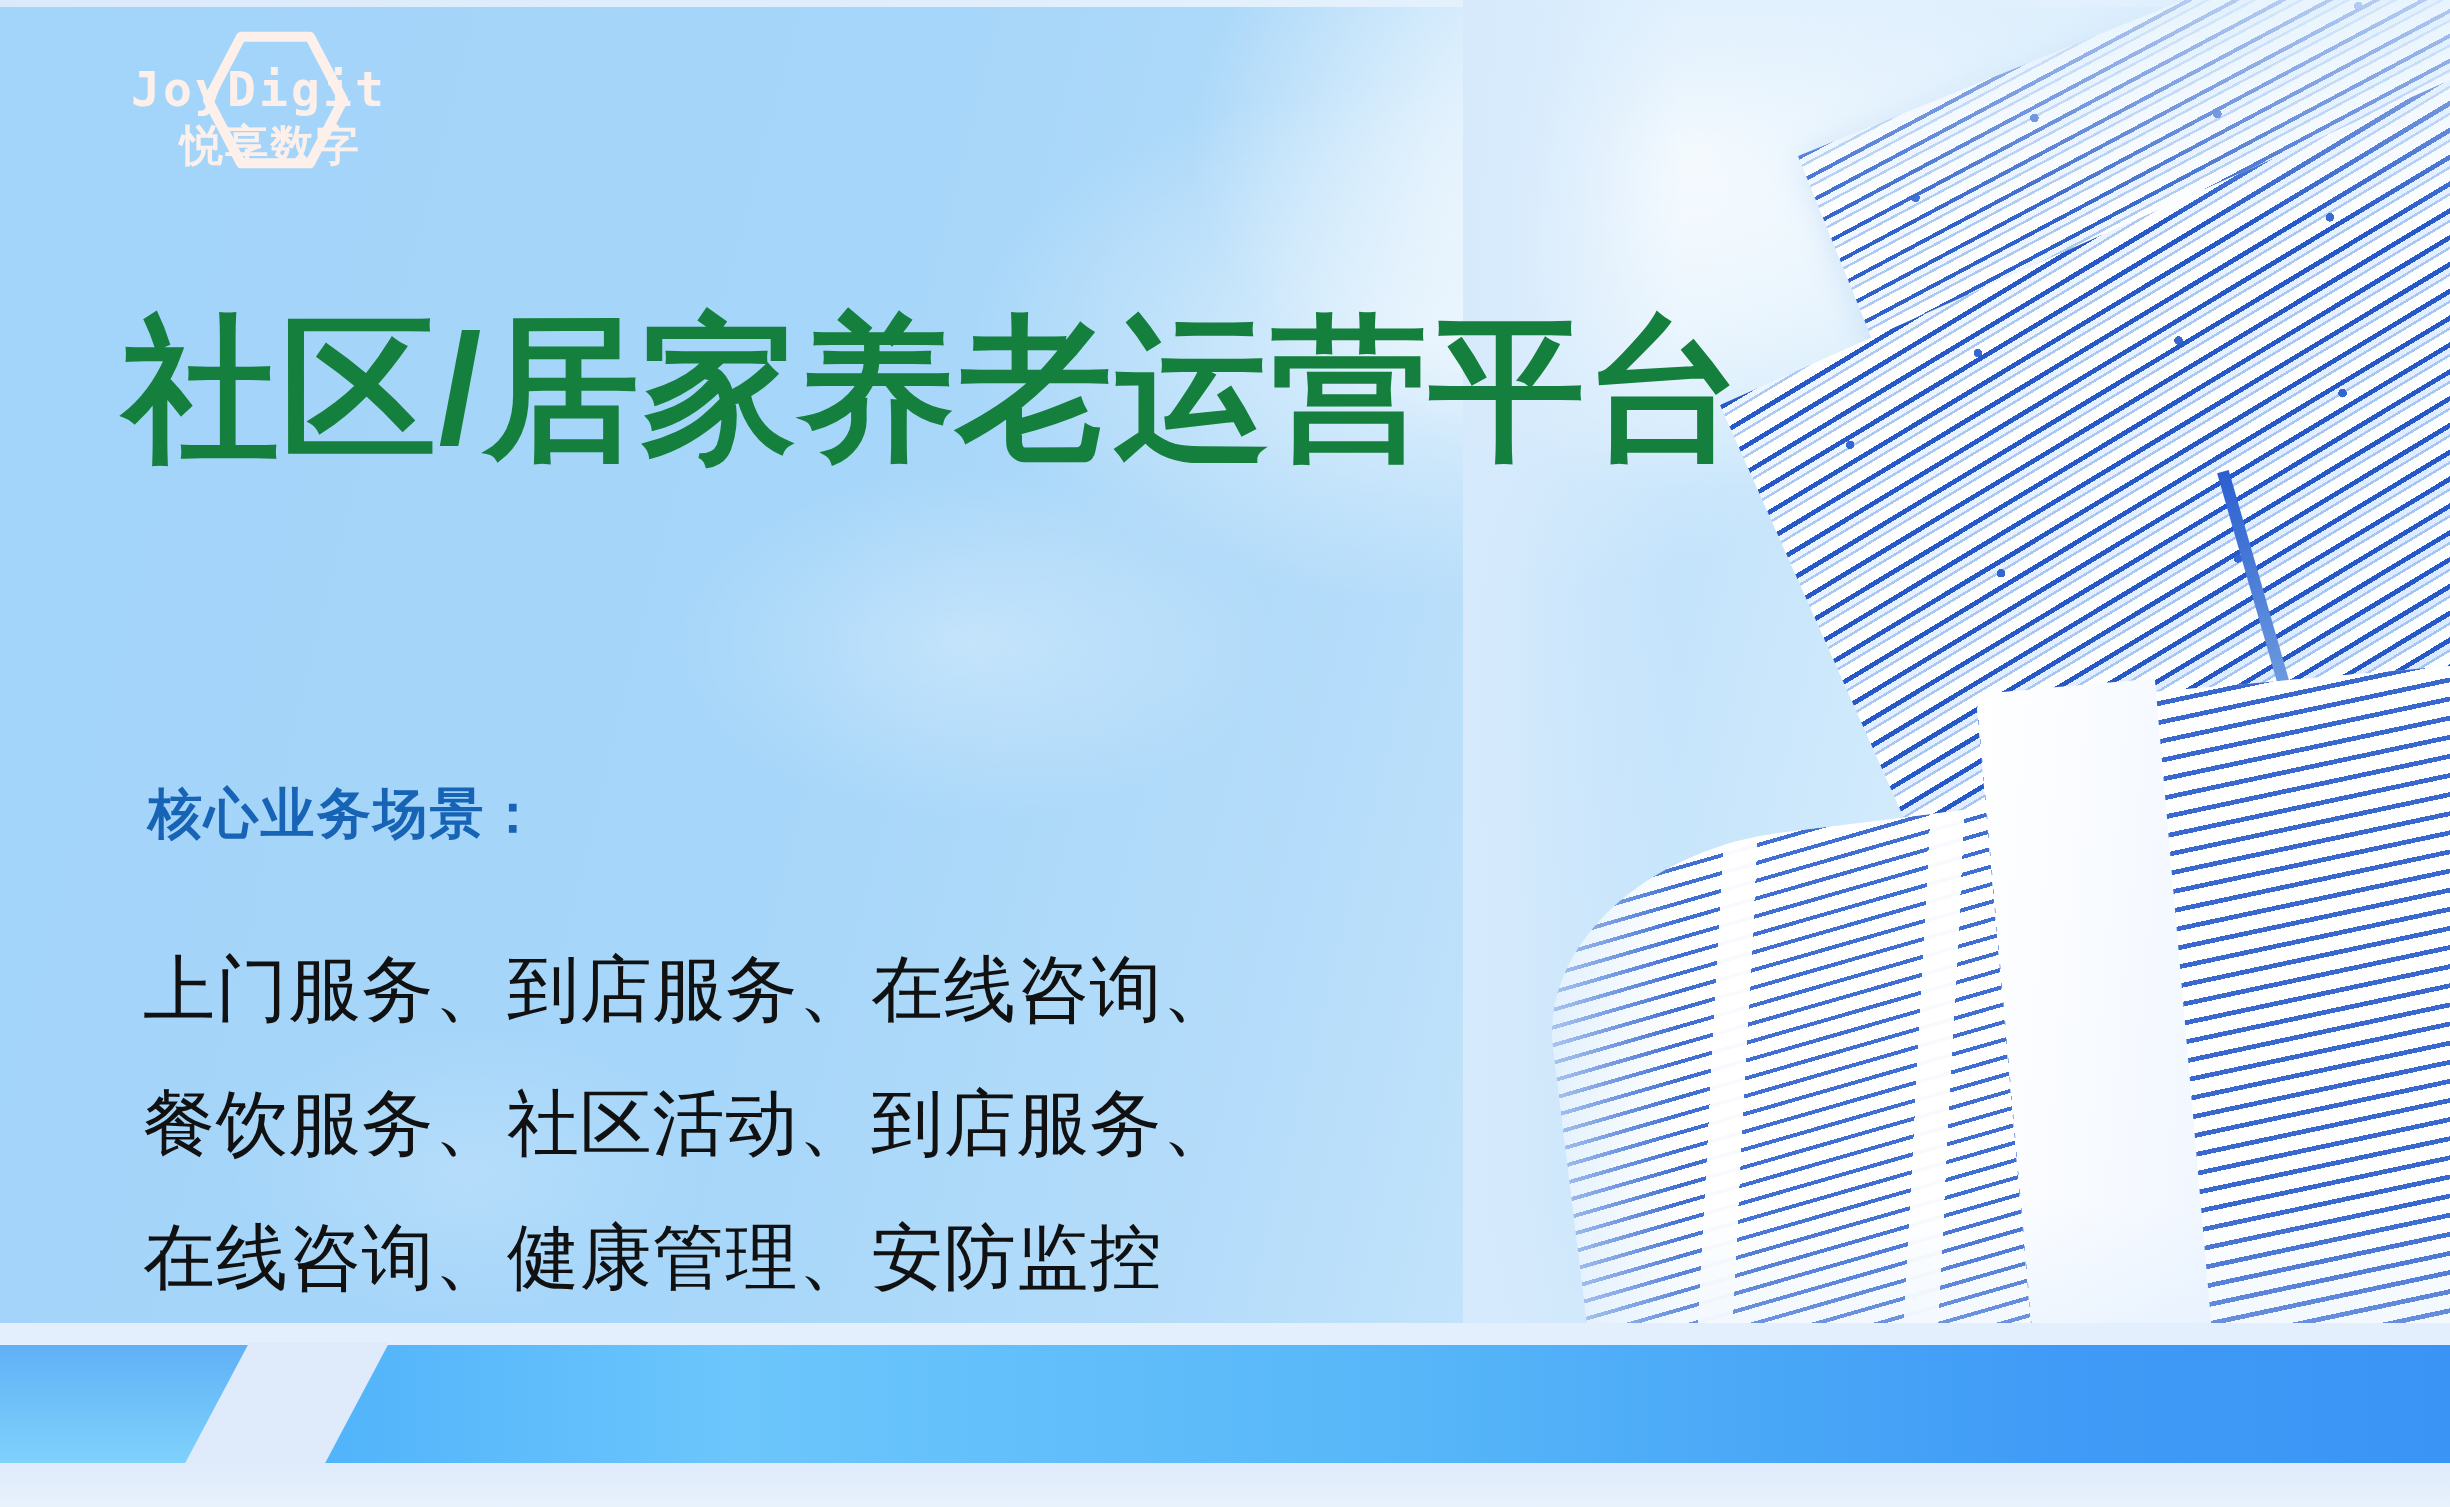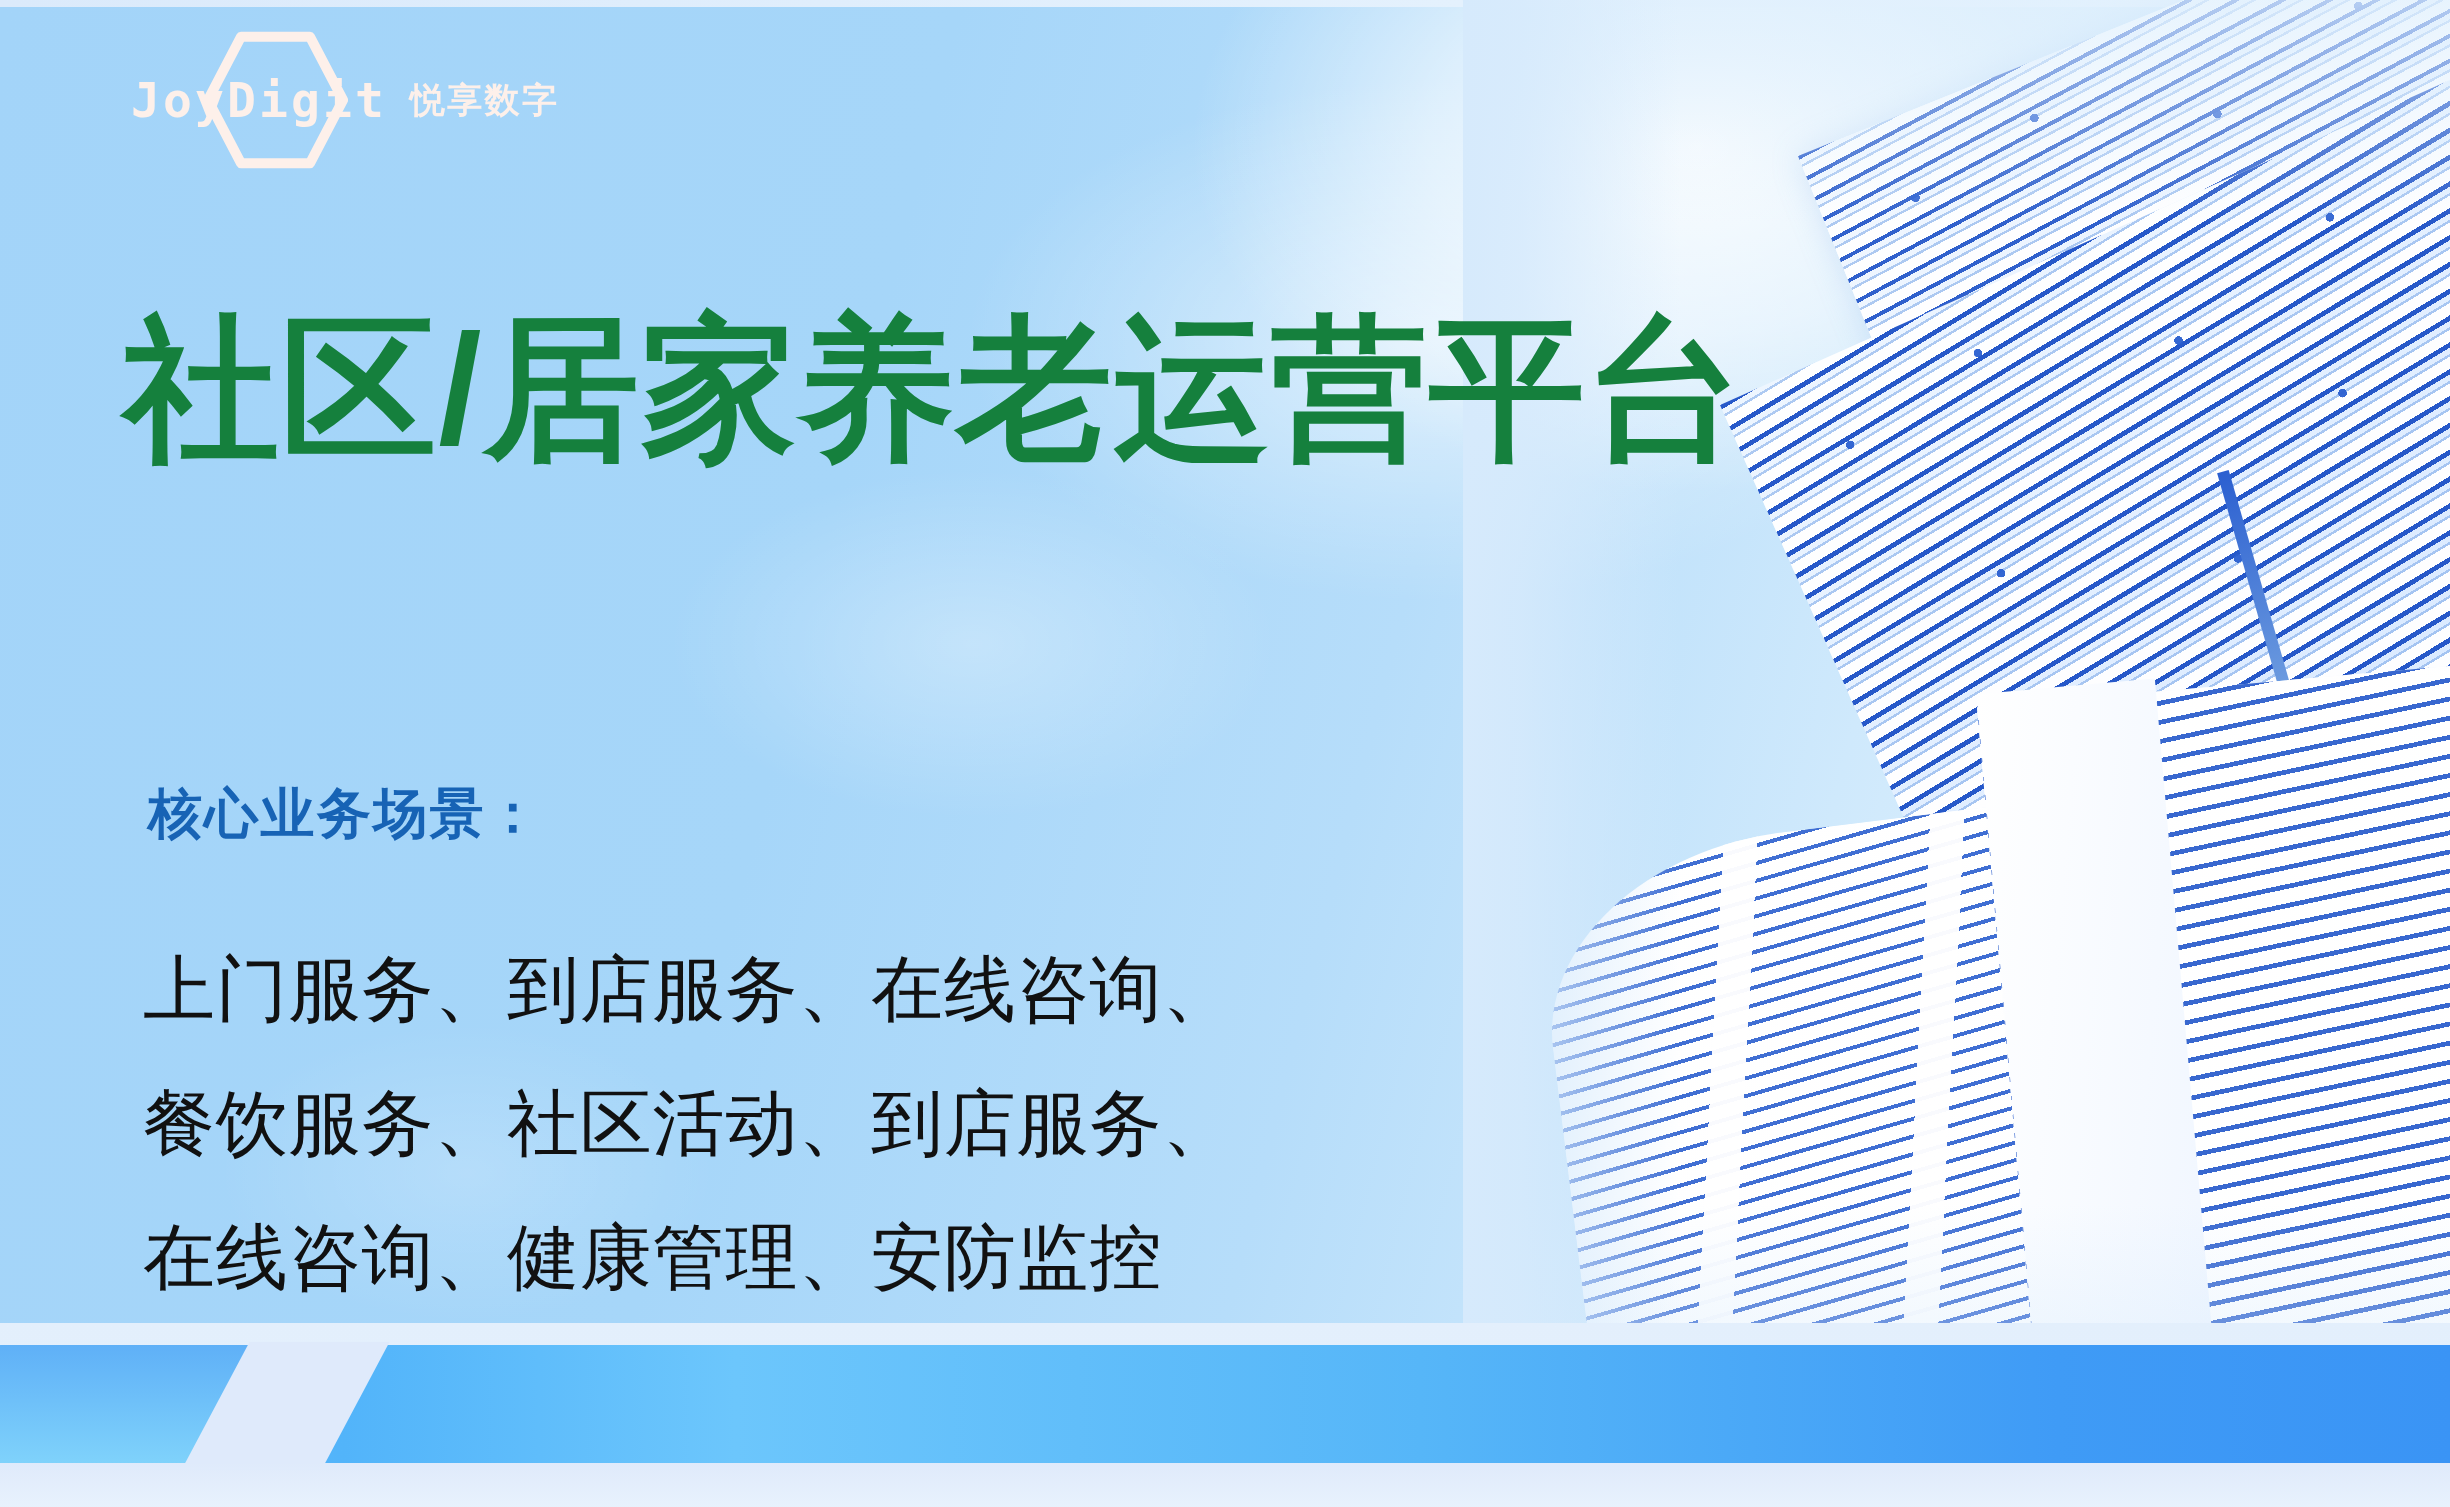--- a/index.html
+++ b/index.html
@@ -121,40 +121,40 @@
     position:absolute; inset:0;
     background:
       linear-gradient(90deg, rgba(214,234,252,1) 0%, rgba(214,234,252,.85) 6%, rgba(214,234,252,0) 22%),
       linear-gradient(0deg, rgba(214,234,252,.5) 0%, rgba(214,234,252,0) 14%),
       linear-gradient(180deg, rgba(224,240,253,.75) 0%, rgba(224,240,253,0) 16%);
   }
 
   
   .logo{
     position:absolute; left:131px; top:61px;
-    display:flex; align-items:center; height:78px;
+    display:flex; align-items:center; height:78px;flex-direction:column;
   }
   .logo .hex{
     position:absolute; left:72px; top:-30px;
     width:145px; height:138px;
   }
   .logo .hex svg{width:100%; height:100%; display:block;}
   .logo .wordmark{
     position:relative;
     font-size:48px;
     font-weight:700;
     letter-spacing:3.1px;
     color:#fdf0ea;
     font-family:"DejaVu Sans Mono","Liberation Mono",monospace;
     white-space:nowrap;
   }
   .logo .cn{
     position:relative;
     margin-left:23px;
-    font-size:35px;
+    font-size:43px;
     font-weight:700;
     letter-spacing:2.3px;
     color:#fdf0ea;
     white-space:nowrap;
   }
 
   
   .headline{
     position:absolute; left:123px; top:257px;
     font-size:156px;

